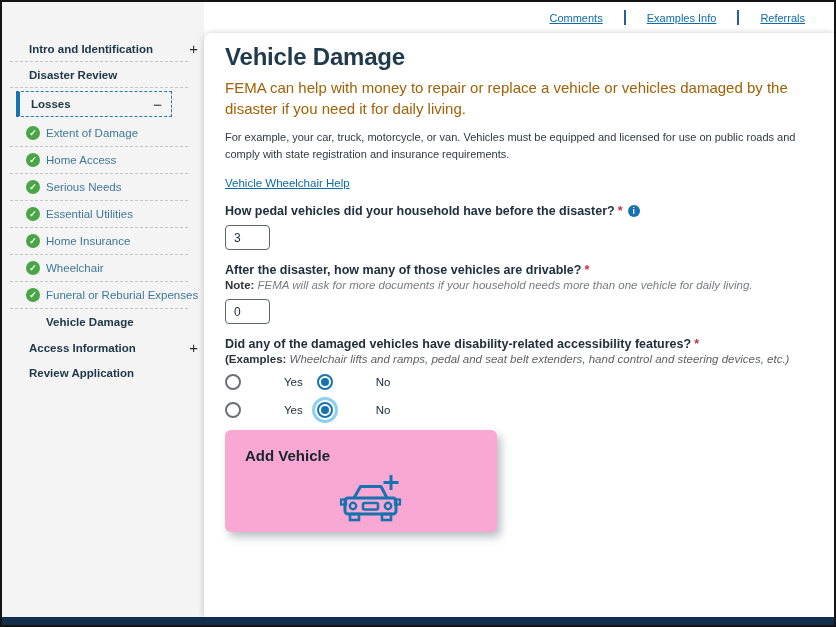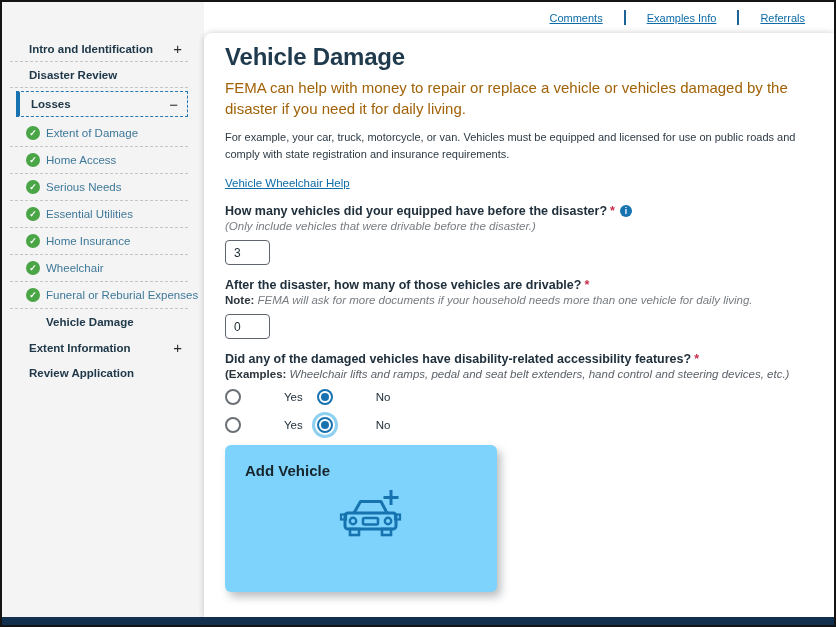--- a/index.html
+++ b/index.html
@@ -15,28 +15,28 @@
   .content-row { flex: 1; display: flex; min-height: 0; }
 
   
   .sidebar {
     width: 202px; background: #f4f4f4;
     padding-top: 34px; flex-shrink: 0;
   }
   .side-row {
     height: 25px; display: flex; align-items: center;
     justify-content: space-between;
-    padding: 0 22px 0 27px;
+    padding: 0 6px 0 27px;
     font-size: 11.5px; font-weight: 700; color: #20394a;
     cursor: pointer;
   }
   .expand-glyph { font-size: 15px; font-weight: 400; color: #2b2b2b; line-height: 1; }
   .sep { border-top: 1px dashed #c6c6c6; margin: 0 16px 0 8px; }
   .losses-box {
-    margin: 3px 16px 3px 14px;
+    margin: 3px 32px 3px 14px;
     border: 1px dashed #2577b4;
     border-left: 4px solid #1673b0;
     height: 26px; display: flex; align-items: center; justify-content: space-between;
     padding: 0 9px 0 11px;
     font-size: 11.5px; font-weight: 700; color: #20394a;
     cursor: pointer;
   }
   .sub-row {
     height: 26px; display: flex; align-items: center;
     padding-left: 24px; font-size: 11.5px; color: #3e7899;
@@ -111,22 +111,22 @@
     content: ""; position: absolute; left: 50%; top: 50%;
     width: 8px; height: 8px; border-radius: 50%; background: #1673b0;
     transform: translate(-50%, -50%);
   }
   .radio-circle.focused {
     box-shadow: 0 0 0 2px #fff, 0 0 0 5px #8ed0f0;
   }
   .radio-label { font-size: 11.5px; color: #20303c; margin-left: 6px; }
 
   .add-vehicle-card {
-    width: 272px; height: 147px;
-    background: #7dd3fc; border-radius: 6px;
+    width: 272px; height: 102px;
+    background: #f9a8d4; border-radius: 6px;
     box-shadow: 4px 5px 8px rgba(150,156,162,0.65);
     padding: 17px 0 0 20px; margin-top: 2px;
     cursor: pointer;
   }
   .add-vehicle-title { font-size: 15px; font-weight: 700; color: #17242c; }
   .car-icon-wrap { width: 64px; margin: 8px auto 0 auto; }
   .bottombar { height: 8px; background: #12304d; flex-shrink: 0; }
 </style>
 </head>
 <body>
@@ -182,21 +182,21 @@
       <div class="sub-row">
         <span class="check-badge">✓</span>
         <span>Funeral or Reburial Expenses</span>
       </div>
       <div class="sep"></div>
       <div class="sub-row current">
         <span>Vehicle Damage</span>
       </div>
 
       <div class="side-row">
-        <span>Extent Information</span>
+        <span>Access Information</span>
         <span class="expand-glyph">+</span>
       </div>
       <div class="side-row">
         <span>Review Application</span>
       </div>
     </div>
 
     <div class="main-col">
       <div class="topbar">
         <a class="top-link">Comments</a>
@@ -208,23 +208,22 @@
 
       <div class="card">
         <h1 class="page-title">Vehicle Damage</h1>
         <p class="lead">FEMA can help with money to repair or replace a vehicle or vehicles damaged by the disaster if you need it for daily living.</p>
         <p class="desc">For example, your car, truck, motorcycle, or van. Vehicles must be equipped and licensed for use on public roads and comply with state registration and insurance requirements.</p>
         <a class="help-link">Vehicle Wheelchair Help</a>
 
         
         <div class="question">
           <div class="q-label">
-            <span>How many vehicles did your equipped have before the disaster?</span><span class="req">*</span><span class="info-icon">i</span>
-          </div>
-          <div class="q-hint">(Only include vehicles that were drivable before the disaster.)</div>
+            <span>How pedal vehicles did your household have before the disaster?</span><span class="req">*</span><span class="info-icon">i</span>
+          </div>
           <input class="num-input" type="text" value="3" style="">
         </div>
 
         
         <div class="question">
           <div class="q-label">
             <span>After the disaster, how many of those vehicles are drivable?</span><span class="req">*</span>
           </div>
           <div class="q-note">
             <span class="prefix">Note:</span><span class="rest"> FEMA will ask for more documents if your household needs more than one vehicle for daily living.</span>

